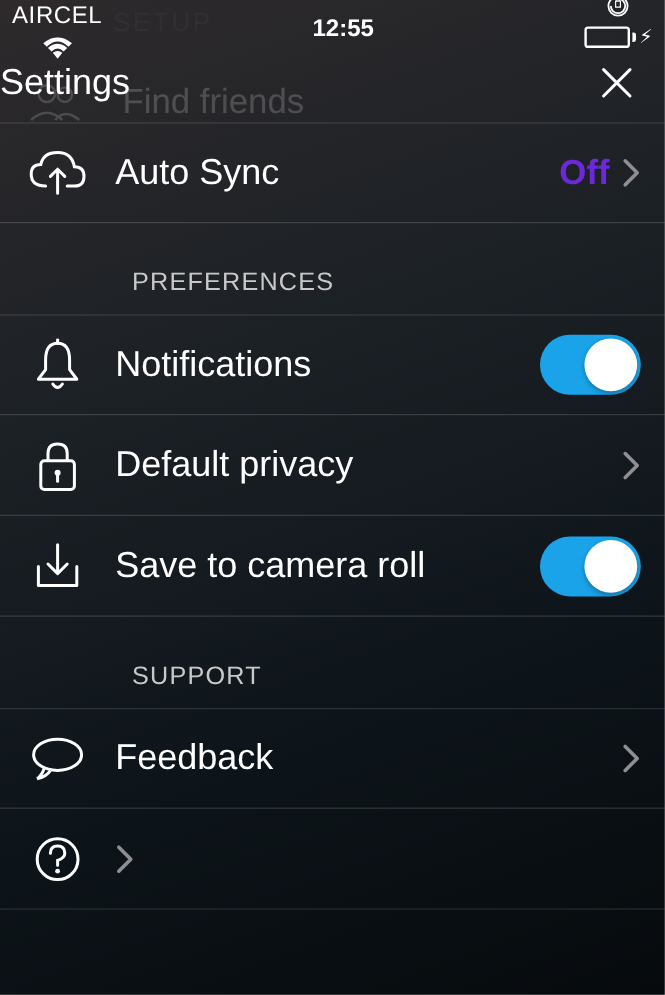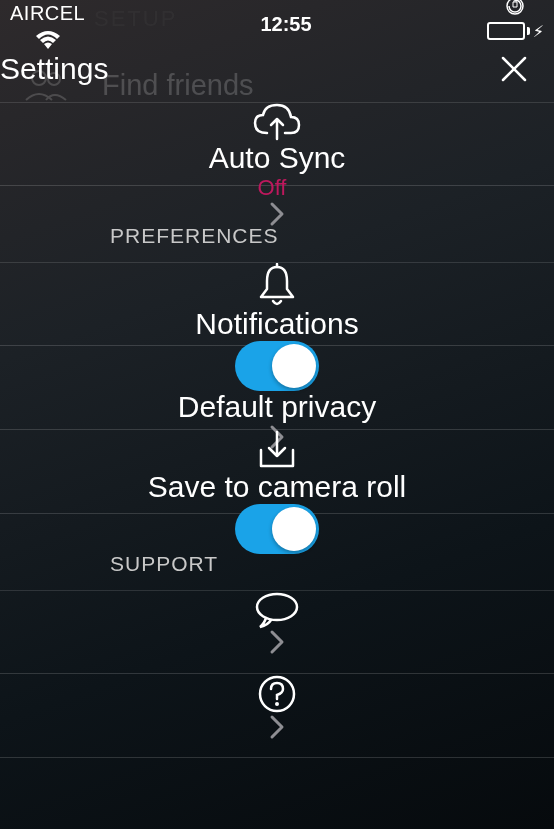--- a/index.html
+++ b/index.html
@@ -55,29 +55,29 @@
 
   
   .list { padding: 0 0 0 0; }
   .section-header {
     padding: 38px 0 14px 110px; font-size: 21px; letter-spacing: 1px;
     color: #c8c8c8; font-weight: 400;
   }
   .row {
     display: flex; align-items: center; height: 84px;
     border-bottom: 1px solid rgba(255,255,255,0.15);
-    cursor: pointer; flex-direction: column;
+    padding-right: 20px; cursor: pointer;
   }
   .row.first-top { border-top: 1px solid rgba(255,255,255,0.12); }
   .icon-cell {
     width: 96px; display: flex; align-items: center; justify-content: center;
     flex-shrink: 0;
   }
   .label { flex: 1; font-size: 30px; font-weight: 300; color: #fff; }
-  .value { font-size: 22px; font-weight: 400; color: #be185d; margin-right: 10px; }
+  .value { font-size: 29px; font-weight: 700; color: #6d28d9; margin-right: 10px; }
   .chevron { color: #8e8e93; flex-shrink: 0; }
 
   
   .toggle {
     width: 84px; height: 50px; border-radius: 25px; position: relative;
     flex-shrink: 0; cursor: pointer;
   }
   .toggle.on { background: #1aa3e8; }
   .toggle .knob {
     position: absolute; width: 44px; height: 44px; border-radius: 50%;
@@ -210,20 +210,21 @@
 
   <div class="section-header">SUPPORT</div>
 
   <div class="row first-top">
     <div class="icon-cell">
       <svg width="46" height="38" viewBox="0 0 46 38">
           <ellipse cx="23" cy="16" rx="20" ry="13" fill="none" stroke="#fff" stroke-width="2.5"></ellipse>
           <path d="M12 27 Q10 33 6 36 Q14 34 17 29" fill="none" stroke="#fff" stroke-width="2.5" stroke-linecap="round"></path>
         </svg>
     </div>
+    <div class="label">Feedback</div>
     <span class="chevron">
       <svg width="16" height="26" viewBox="0 0 16 26">
           <path d="M3 3 L13 13 L3 23" fill="none" stroke="#8e8e93" stroke-width="3" stroke-linecap="round" stroke-linejoin="round"></path>
         </svg>
     </span>
   </div>
 
 
   <div class="row">
     <div class="icon-cell">

